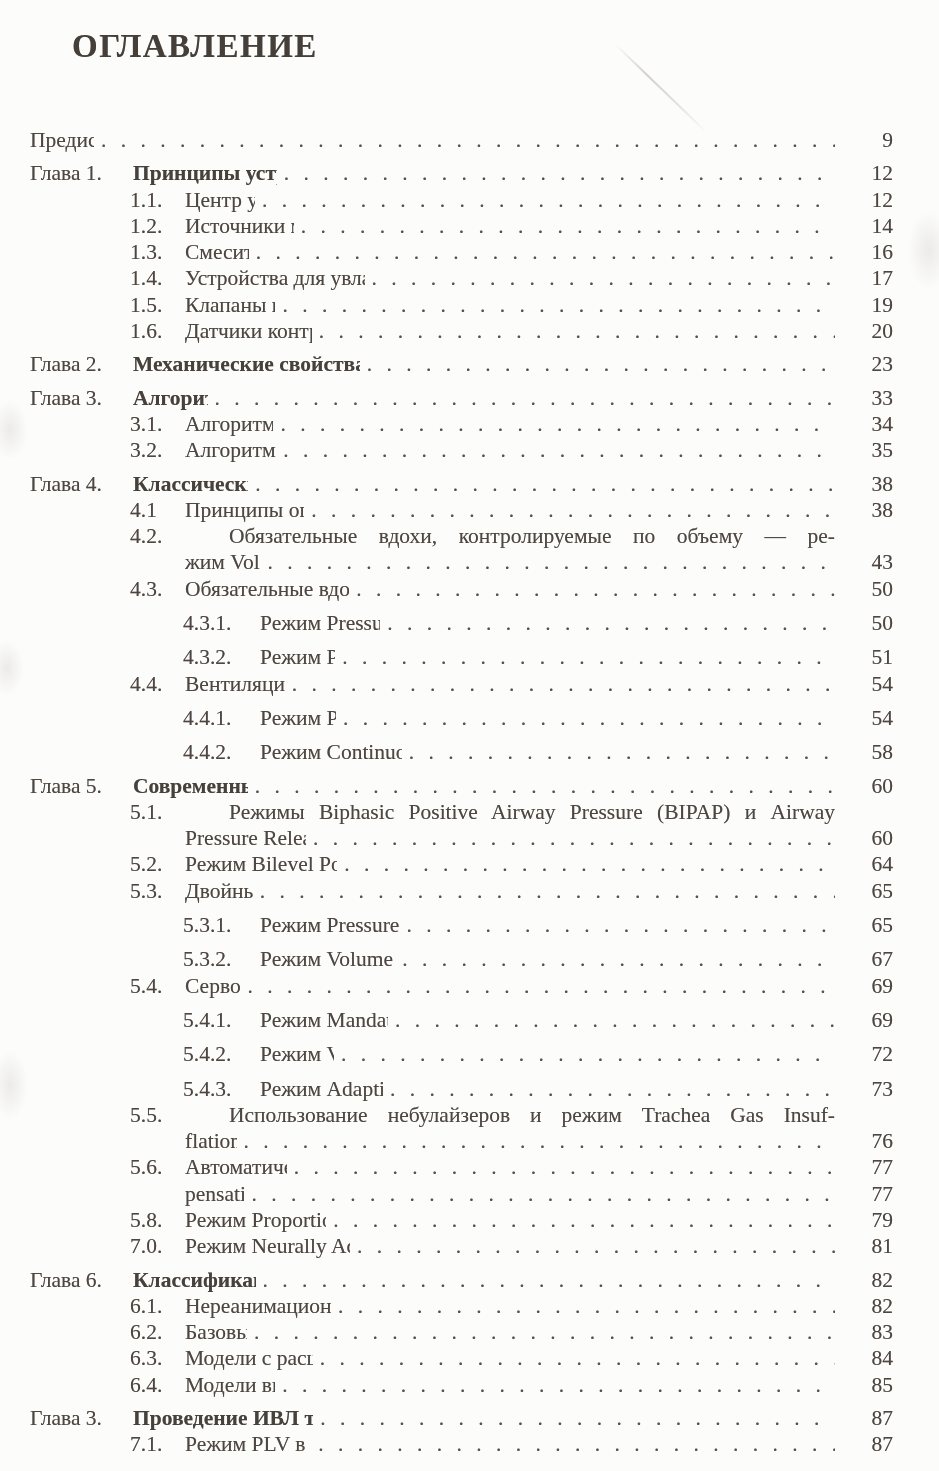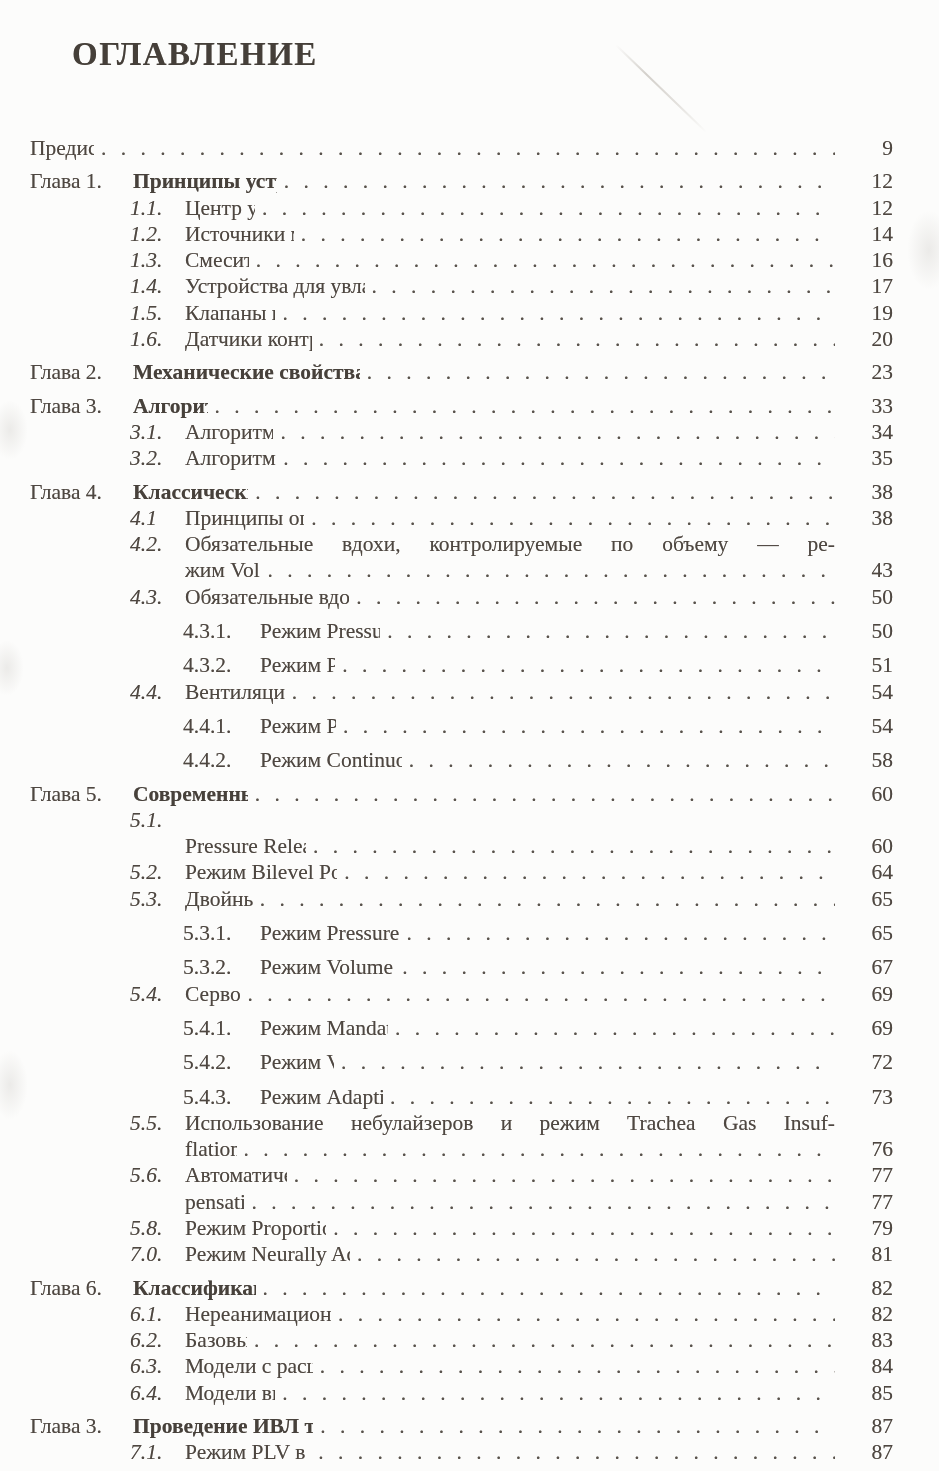--- a/index.html
+++ b/index.html
@@ -24,49 +24,50 @@
   .smudge { position:absolute; pointer-events:none; border-radius:50%;
     background:radial-gradient(ellipse at center, rgba(160,155,148,0.18), transparent 70%); }
   .smudge.s1 { left:-8px; top:400px;  width:36px; height:60px; }
   .smudge.s2 { left:-10px; top:640px; width:34px; height:56px; }
   .smudge.s3 { left:-8px; top:1050px; width:36px; height:70px; }
   .smudge.s4 { right:-12px; top:210px; width:44px; height:80px; }
 
   .toc { padding:0 46px 0 30px; }
 
   .doc-title {
-    margin:36px 0 62px 42px;
+    margin:28px 0 62px 42px;
     font-weight:bold;
     font-size:33px;
     letter-spacing:1.5px;
     color:#453f39;
   }
 
   .toc-entry { font-size:21.5px; line-height:26.3px; }
   .toc-entry.chapter, .toc-entry.plain { margin-top:7px; }
 
   .line { display:flex; align-items:baseline; }
 
   .label { flex:none; width:103px; }
   .num   { flex:none; }
   .section .l1    { padding-left:100px; }
-  .section .num   { width:55px;font-style:italic; }
+  .section .num   { width:55px; }
   .section .cont  { padding-left:155px; }
   .subsection .l1   { padding-left:153px;margin-top:8px; }
   .subsection .num  { width:77px; }
 
   .txt { white-space:nowrap; flex-shrink:1; min-width:0; overflow:hidden; }
   .chapter .txt { font-weight:bold; color:#47413b; }
 
   .justify {
     flex:1 1 auto;
     white-space:normal;
     text-align:justify;
     text-align-last:justify;
     overflow:hidden;
+    margin-left:44px;
   }
 
   .dots {
     flex:1 1 auto; min-width:0;
     overflow:hidden; white-space:nowrap;
     letter-spacing:4.5px;
     padding:0 2px 0 7px;
     color:#58524b;
   }
   .pg { flex:none; min-width:44px; padding-left:14px; text-align:right; }
@@ -269,20 +270,21 @@
           <div class="line l1">
             <span class="label">Глава 5.</span>
             <span class="txt">Современные режимы ИВЛ</span>
             <span class="dots">. . . . . . . . . . . . . . . . . . . . . . . . . . . . . . . . . . . . . . . . . . . . . . . . . . . . . . . . . . . . . . . . . . . . . .</span>
             <span class="pg">60</span>
           </div>
         </div>
         <div class="toc-entry section">
           <div class="line l1">
             <span class="num">5.1.</span>
+            <span class="txt justify">Режимы Biphasic Positive Airway Pressure (BIPAP) и Airway</span>
             <span class="pgspacer"></span>
           </div>
           <div class="line cont">
             <span class="txt">Pressure Release Ventilation (APRV)</span>
             <span class="dots">. . . . . . . . . . . . . . . . . . . . . . . . . . . . . . . . . . . . . . . . . . . . . . . . . . . . . . . . . . . . . . . . . . . . . .</span>
             <span class="pg">60</span>
           </div>
         </div>
         <div class="toc-entry section">
           <div class="line l1">

